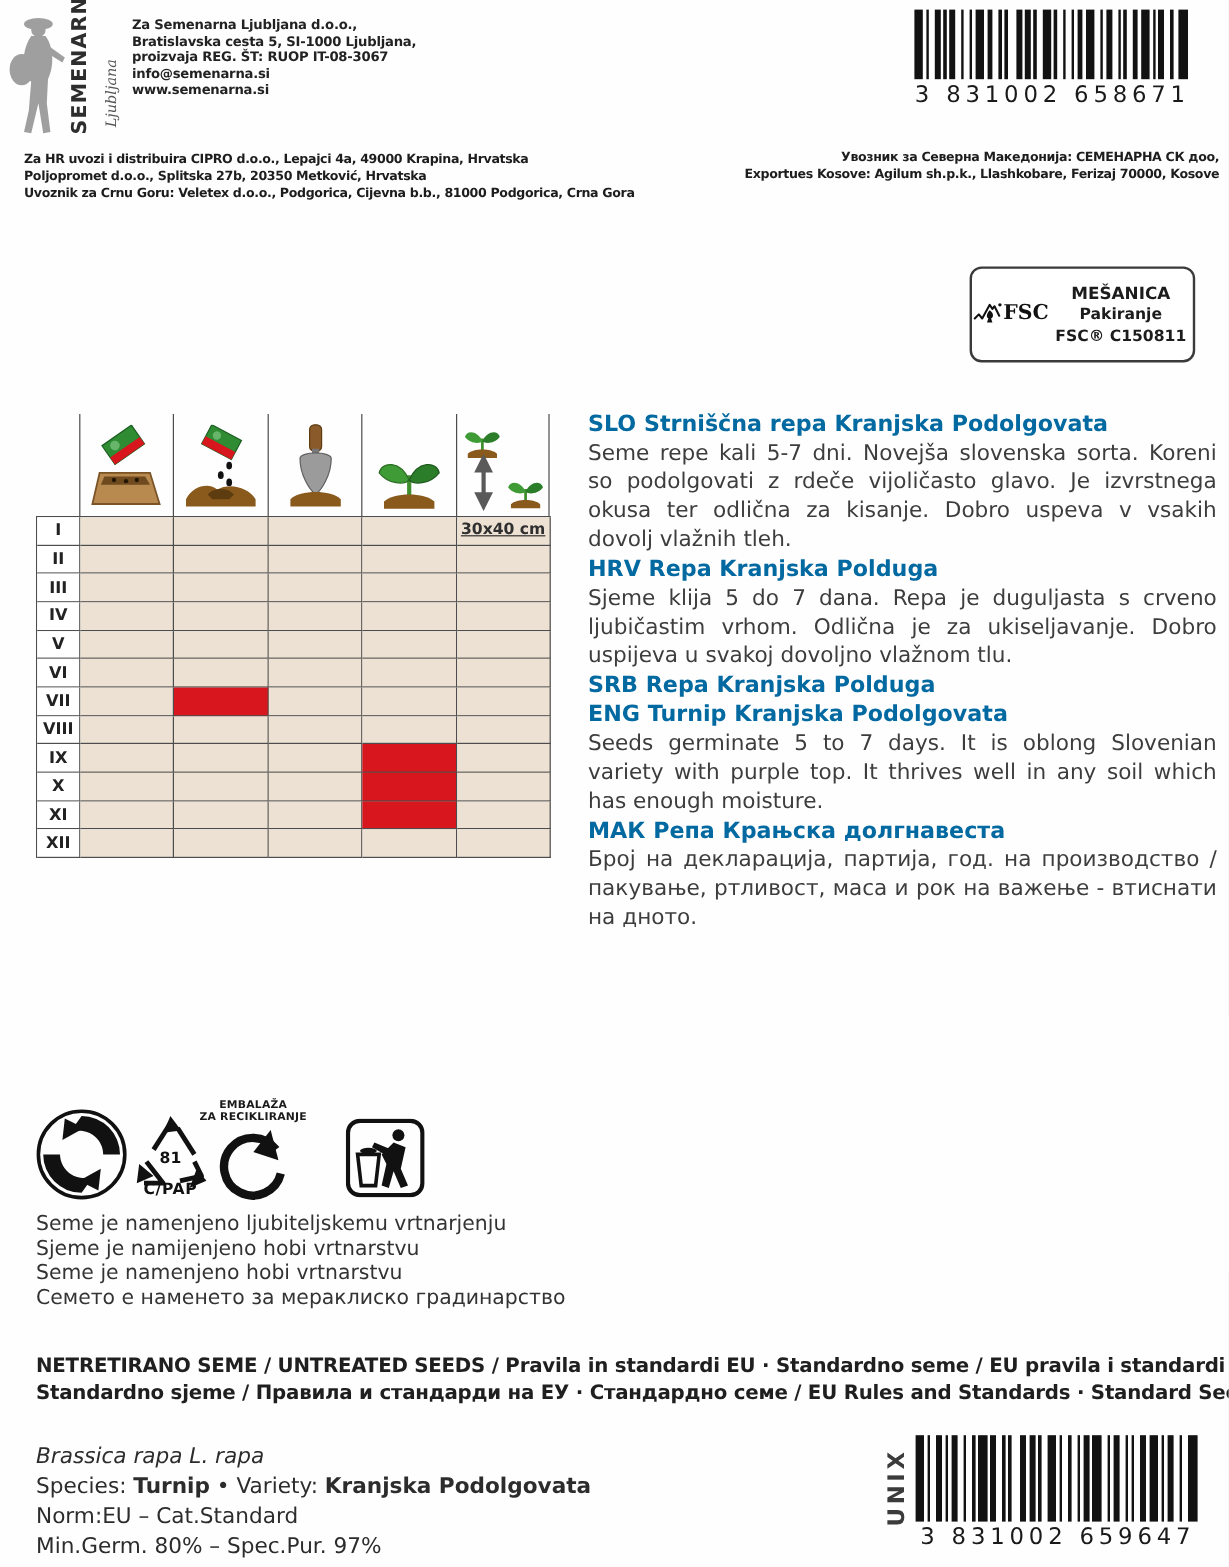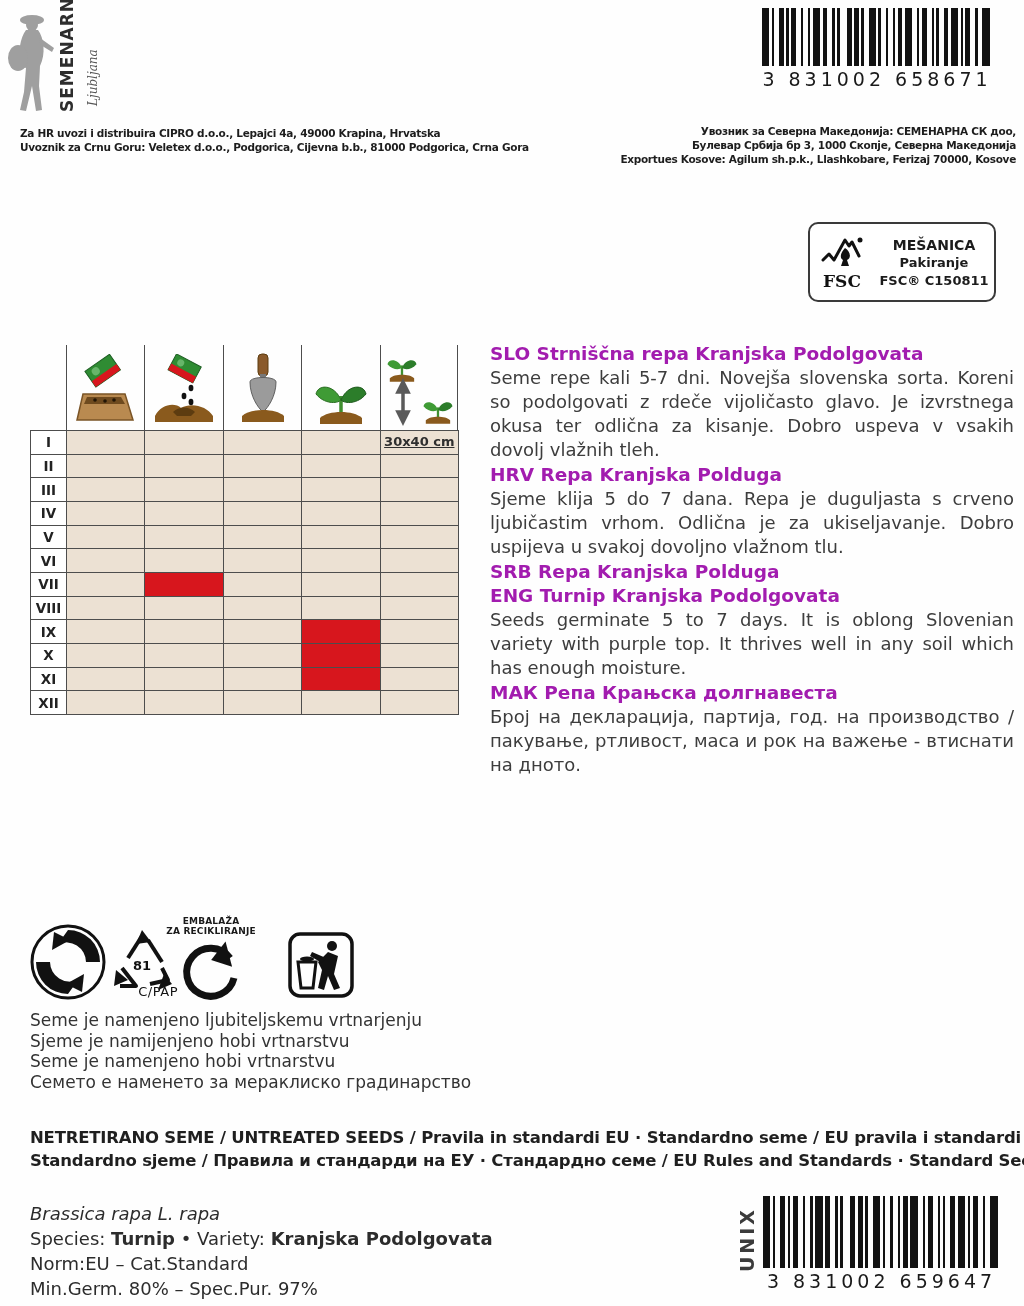--- a/index.html
+++ b/index.html
@@ -23,21 +23,21 @@
   .unix-vert{position:absolute;left:736px;top:1207px;writing-mode:vertical-rl;transform:rotate(180deg);
              font-size:19px;letter-spacing:3px;color:#3b3b3b;font-weight:600;}
 
   
   .dist{font-size:10.5px;line-height:14px;font-weight:700;color:#1d1d1d;letter-spacing:-0.3px;white-space:nowrap;}
   .dist.right{text-align:right;}
 
   
   .fsc-box{left:808px;top:222px;width:184px;height:76px;border:2px solid #3a3a3a;border-radius:10px;
            display:flex;align-items:center;background:#fff;}
-  .fsc-left{width:64px;display:flex;flex-direction:column;align-items:center;justify-content:space-between;}
+  .fsc-left{width:64px;display:flex;flex-direction:row;align-items:center;justify-content:space-between;}
   .fsc-word{font-family:"DejaVu Serif","Liberation Serif",serif;font-weight:bold;font-size:17px;color:#111;margin-top:-3px;}
   .fsc-right{flex:1;text-align:center;font-weight:700;color:#1c1c1c;}
   .fsc-right .l1{font-size:14px;}
   .fsc-right .l2{font-size:13px;margin-top:2px;}
   .fsc-right .l3{font-size:13px;margin-top:3px;}
 
   
   .icon-row{left:66px;top:345px;width:392px;height:85px;display:grid;grid-template-columns:repeat(5,1fr);}
   .icon-cell{border-left:1px solid #4d4d4d;display:flex;align-items:flex-end;justify-content:center;padding-bottom:2px;}
   .icon-cell:last-child{border-right:1px solid #4d4d4d;}
@@ -46,27 +46,27 @@
             border-top:1px solid #4d4d4d;border-left:1px solid #4d4d4d;}
   .cal-label{background:#fff;border-right:1px solid #4d4d4d;border-bottom:1px solid #4d4d4d;
              display:flex;align-items:center;justify-content:center;font-weight:700;font-size:13.5px;color:#222;}
   .cal-cell{background:var(--cell-bg,#ece1d3);border-right:1px solid #4d4d4d;border-bottom:1px solid #4d4d4d;
             display:flex;align-items:flex-start;justify-content:center;}
   .cal-cell.marked{background:var(--mark,#d7161d);}
   .spacing-label{font-size:13px;font-weight:700;color:#2f2f2f;line-height:22px;text-decoration:underline;}
 
   
   .desc-col{left:490px;top:342px;width:524px;}
-  .desc-title{font-size:18.5px;font-weight:bold;color:#a21caf;line-height:24px;}
+  .desc-title{font-size:18.5px;font-weight:bold;color:#0369a1;line-height:24px;}
   .desc-body{font-size:18px;line-height:24px;color:#3d3d3d;text-align:justify;margin:0 0 1px 0;}
 
   
   .emb-caption{font-size:9px;font-weight:700;line-height:10px;text-align:center;color:#1a1a1a;letter-spacing:0.2px;}
   .cpap-code{position:absolute;left:0;right:0;top:30px;text-align:center;font-size:13px;font-weight:700;color:#111;}
-  .cpap-label{text-align:right;font-size:13px;font-weight:400;color:#111;margin-top:-6px;letter-spacing:0.5px;}
+  .cpap-label{text-align:center;font-size:13px;font-weight:700;color:#111;margin-top:-6px;letter-spacing:0.5px;}
 
   
   .hobby{left:30px;top:1010px;font-size:17px;line-height:20.5px;color:#333;}
   .untreated{left:30px;top:1126px;font-size:16.5px;line-height:23px;color:#1f1f1f;font-weight:600;letter-spacing:-0.2px;white-space:nowrap;}
   .product{left:30px;top:1201px;font-size:18px;line-height:25px;color:#2c2c2c;}
   .latin{font-style:italic;}
   .bold{font-weight:bold;}
 </style>
 </head>
 <body>
@@ -78,20 +78,27 @@
       <ellipse cx="26" cy="12" rx="12" ry="5"></ellipse>
       <circle cx="26" cy="17" r="6"></circle>
       <path d="M20 22 C14 30 12 44 14 58 L20 60 L18 84 L14 102 L20 103 L26 78 L30 103 L36 102 L33 78 L34 58 C40 46 38 30 32 22 Z"></path>
       <ellipse cx="12" cy="50" rx="10" ry="13"></ellipse>
       <path d="M34 30 L48 40 L46 44 L33 36 Z"></path>
     </g>
   </svg>
   <div class="brand-vert">SEMENARNA</div>
   <div class="brand-city">Ljubljana</div>
 
+  <div class="abs addr">
+    <div>Za Semenarna Ljubljana d.o.o.,</div>
+    <div>Bratislavska cesta 5, SI-1000 Ljubljana,</div>
+    <div>proizvaja REG. ŠT: RUOP IT-08-3067</div>
+    <div>info@semenarna.si</div>
+    <div>www.semenarna.si</div>
+  </div>
 
   <div class="abs barcode" style="left:762px;top:8px;width:230px;">
     <div class="barcode-bars" style="height:58px;">
         <div class="bc-bar" style="flex-grow: 3;"></div>
         <div class="bc-space" style="flex-grow: 1;"></div>
         <div class="bc-bar" style="flex-grow: 1;"></div>
         <div class="bc-space" style="flex-grow: 2;"></div>
         <div class="bc-bar" style="flex-grow: 2;"></div>
         <div class="bc-space" style="flex-grow: 1;"></div>
         <div class="bc-bar" style="flex-grow: 1;"></div>
@@ -147,25 +154,25 @@
         <div class="bc-bar" style="flex-grow: 1;"></div>
         <div class="bc-space" style="flex-grow: 2;"></div>
         <div class="bc-bar" style="flex-grow: 3;"></div>
         <div class="bc-space" style="flex-grow: 1;"></div>
       </div>
     <div class="bc-digits">3 831002 658671</div>
   </div>
 
   <div class="abs dist" style="left:20px;top:126px;">
     <div>Za HR uvozi i distribuira CIPRO d.o.o., Lepajci 4a, 49000 Krapina, Hrvatska</div>
+    <div>Poljopromet d.o.o., Splitska 27b, 20350 Metković, Hrvatska</div>
     <div>Uvoznik za Crnu Goru: Veletex d.o.o., Podgorica, Cijevna b.b., 81000 Podgorica, Crna Gora</div>
   </div>
   <div class="abs dist right" style="right:8px;top:124px;">
     <div>Увозник за Северна Македонија: СЕМЕНАРНА СК доо,</div>
-    <div>Булевар Србија бр 3, 1000 Скопје, Северна Македонија</div>
     <div>Exportues Kosove: Agilum sh.p.k., Llashkobare, Ferizaj 70000, Kosove</div>
   </div>
 
   <div class="abs fsc-box">
     <div class="fsc-left">
       <svg width="46" height="40" viewBox="0 0 46 40">
         <path d="M4 26 L10 20 L15 26 L26 6 L30 12 L33 8 L40 22" fill="none" stroke="#111" stroke-width="3" stroke-linecap="round" stroke-linejoin="round"></path>
         <path d="M26 14 C22 18 20 24 24 26 L22 32 L30 32 L28 26 C33 24 31 17 26 14 Z" fill="#111"></path>
         <circle cx="41" cy="6" r="2.5" fill="#111"></circle>
       </svg>

